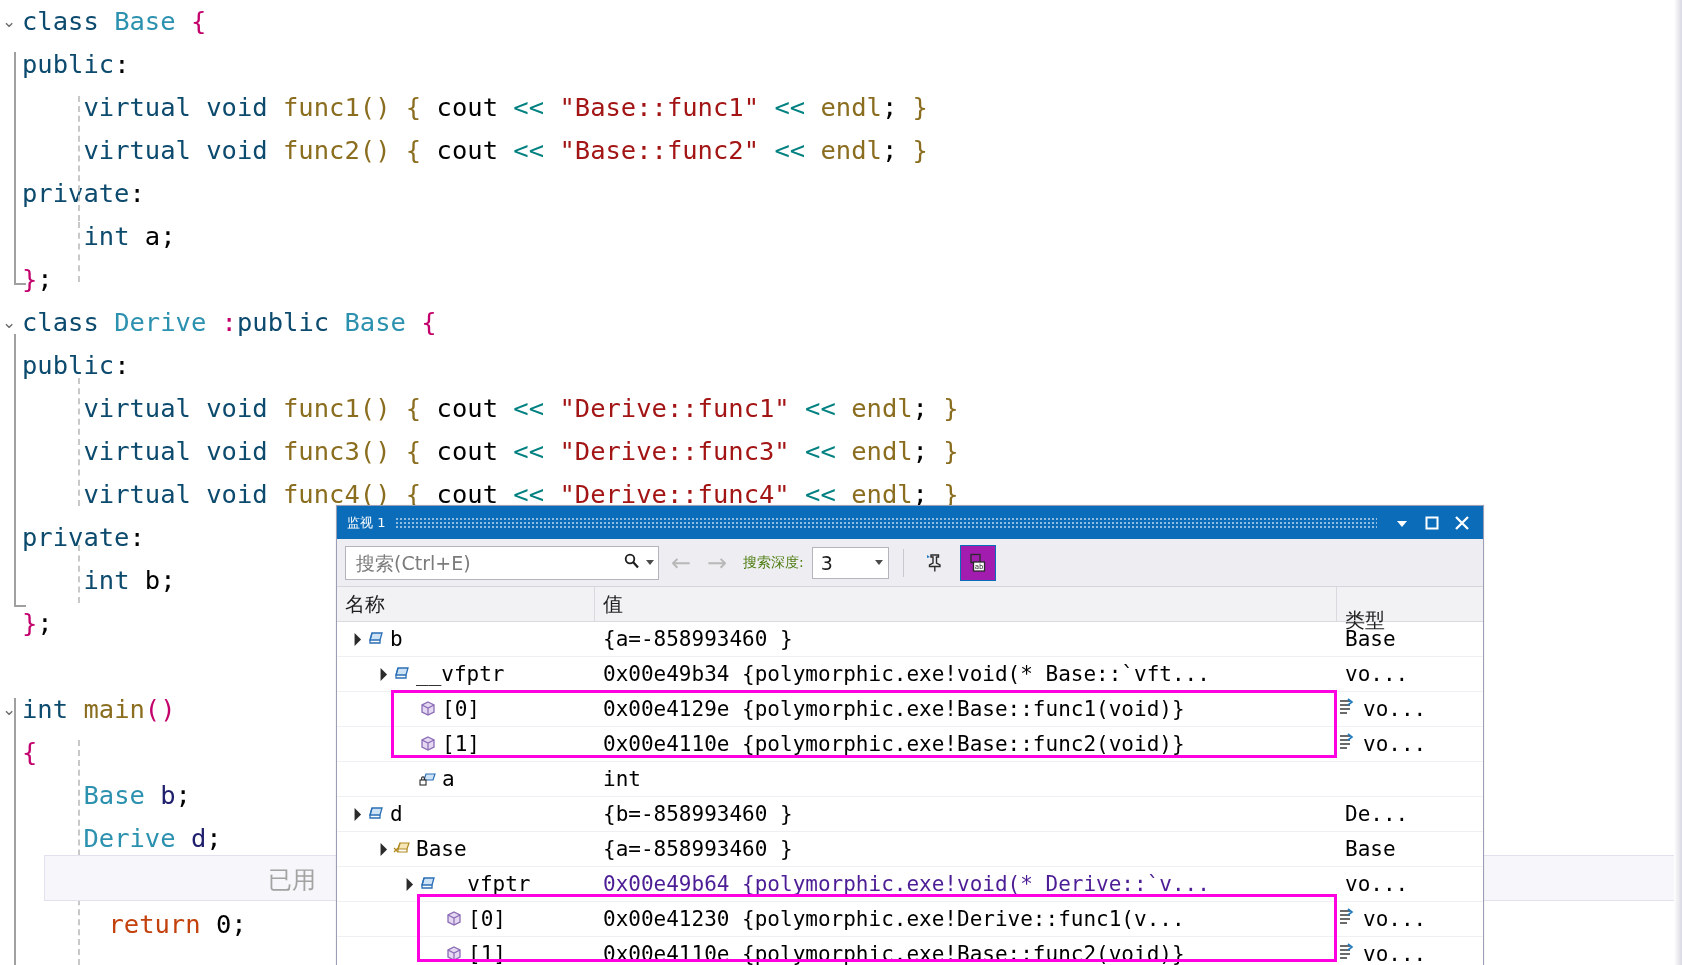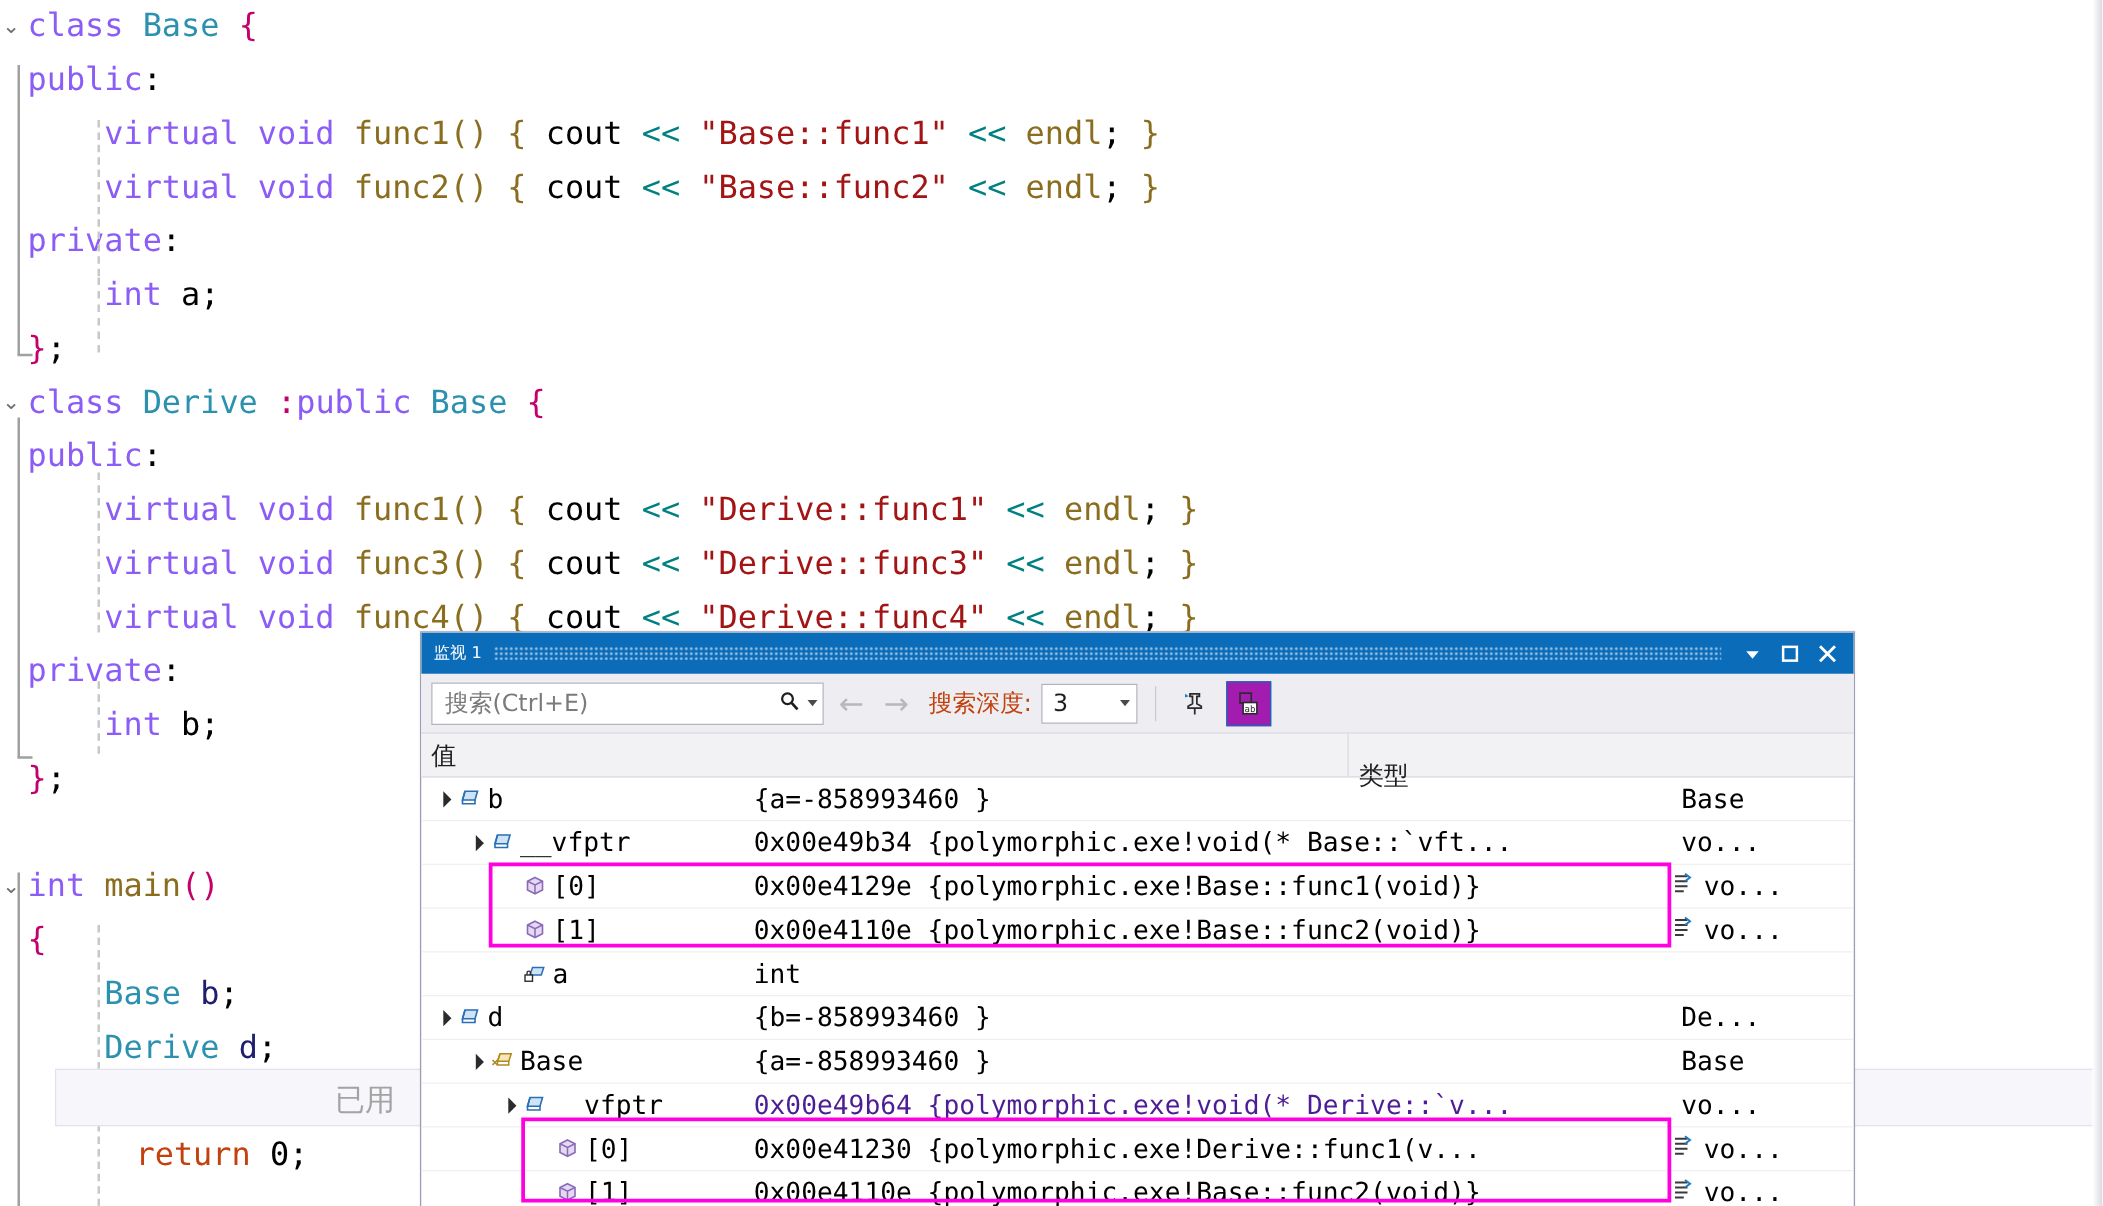--- a/index.html
+++ b/index.html
@@ -14,21 +14,21 @@
   
   .editor {
     position: absolute; left: 0; top: 0; width: 1682px; height: 965px;
     background: #ffffff;
     font-family: "DejaVu Sans Mono", monospace;
     font-size: 25.5px;
     line-height: 43px;
     white-space: pre;
   }
   .code-line { position: relative; height: 43px; padding-left: 22px; }
-  .tok-kw      { color: #8b5cf6; }
+  .tok-kw      { color: #0c4a6e; }
   .tok-type    { color: #2b91af; }
   .tok-str     { color: #a31515; }
   .tok-punc    { color: #c3006b; }
   .tok-paren   { color: #8a6d1e; }
   .tok-brace   { color: #8a6d1e; }
   .tok-op      { color: #008080; }
   .tok-id      { color: #000000; }
   .tok-ident   { color: #1f1f6e; }
   .tok-ret     { color: #c2410c; margin-left: 25px; }
   .tok-num     { color: #000000; }
@@ -120,21 +120,21 @@
   .mini-arrow {
     width: 0; height: 0;
     border-left: 4px solid transparent; border-right: 4px solid transparent;
     border-top: 5px solid #4a4a4a; margin-left: 5px;
   }
   .nav-arrow {
     width: 28px; text-align: center;
     color: #b8b8b8; font-size: 24px; line-height: 28px;
     font-family: "DejaVu Sans", sans-serif;
   }
-  .depth-label { font-size: 19px; color: #c2410c; margin-left: 4px; }
+  .depth-label { font-size: 14px; color: #4d7c0f; margin-left: 4px; }
   .depth-select {
     width: 62px; height: 30px; background: #ffffff;
     border: 1px solid #b4b4bd;
     display: flex; align-items: center; justify-content: space-between;
     padding: 0 5px 0 8px;
     font-size: 19px; color: #1d1d1d;
   }
   .tb-sep { width: 1px; height: 28px; background: #c9c9d2; margin: 0 6px; }
   .tb-icon {
     width: 34px; height: 34px; display: flex; align-items: center; justify-content: center;
@@ -260,20 +260,21 @@
       <div class="tb-icon active">
         <svg width="22" height="22" viewBox="0 0 22 22">
           <rect x="4" y="2.5" width="9" height="8" fill="none" stroke="#2b2b2b" stroke-width="1.3"></rect>
           <rect x="6.5" y="10" width="11" height="9" fill="#ffffff" stroke="#2b2b2b" stroke-width="1.3"></rect>
           <text x="12" y="17.4" font-size="7.2" text-anchor="middle" fill="#2b2b2b" font-family="DejaVu Sans Mono, monospace">ab</text>
         </svg>
       </div>
     </div>
 
     <div class="grid-head">
+      <div class="col-name">名称</div>
       <div class="col-value">值</div>
       <div class="col-type">类型</div>
     </div>
 
     <div class="grid-body" id="grid-body">
         <div class="row">
           <div class="cell-name" style="padding-left: 8px;">
             <span class="expander" style="transform: rotate(-45deg); display: inline-block;">◢</span>
             <span class="vicon">
               <svg width="20" height="20" viewBox="0 0 20 20">

